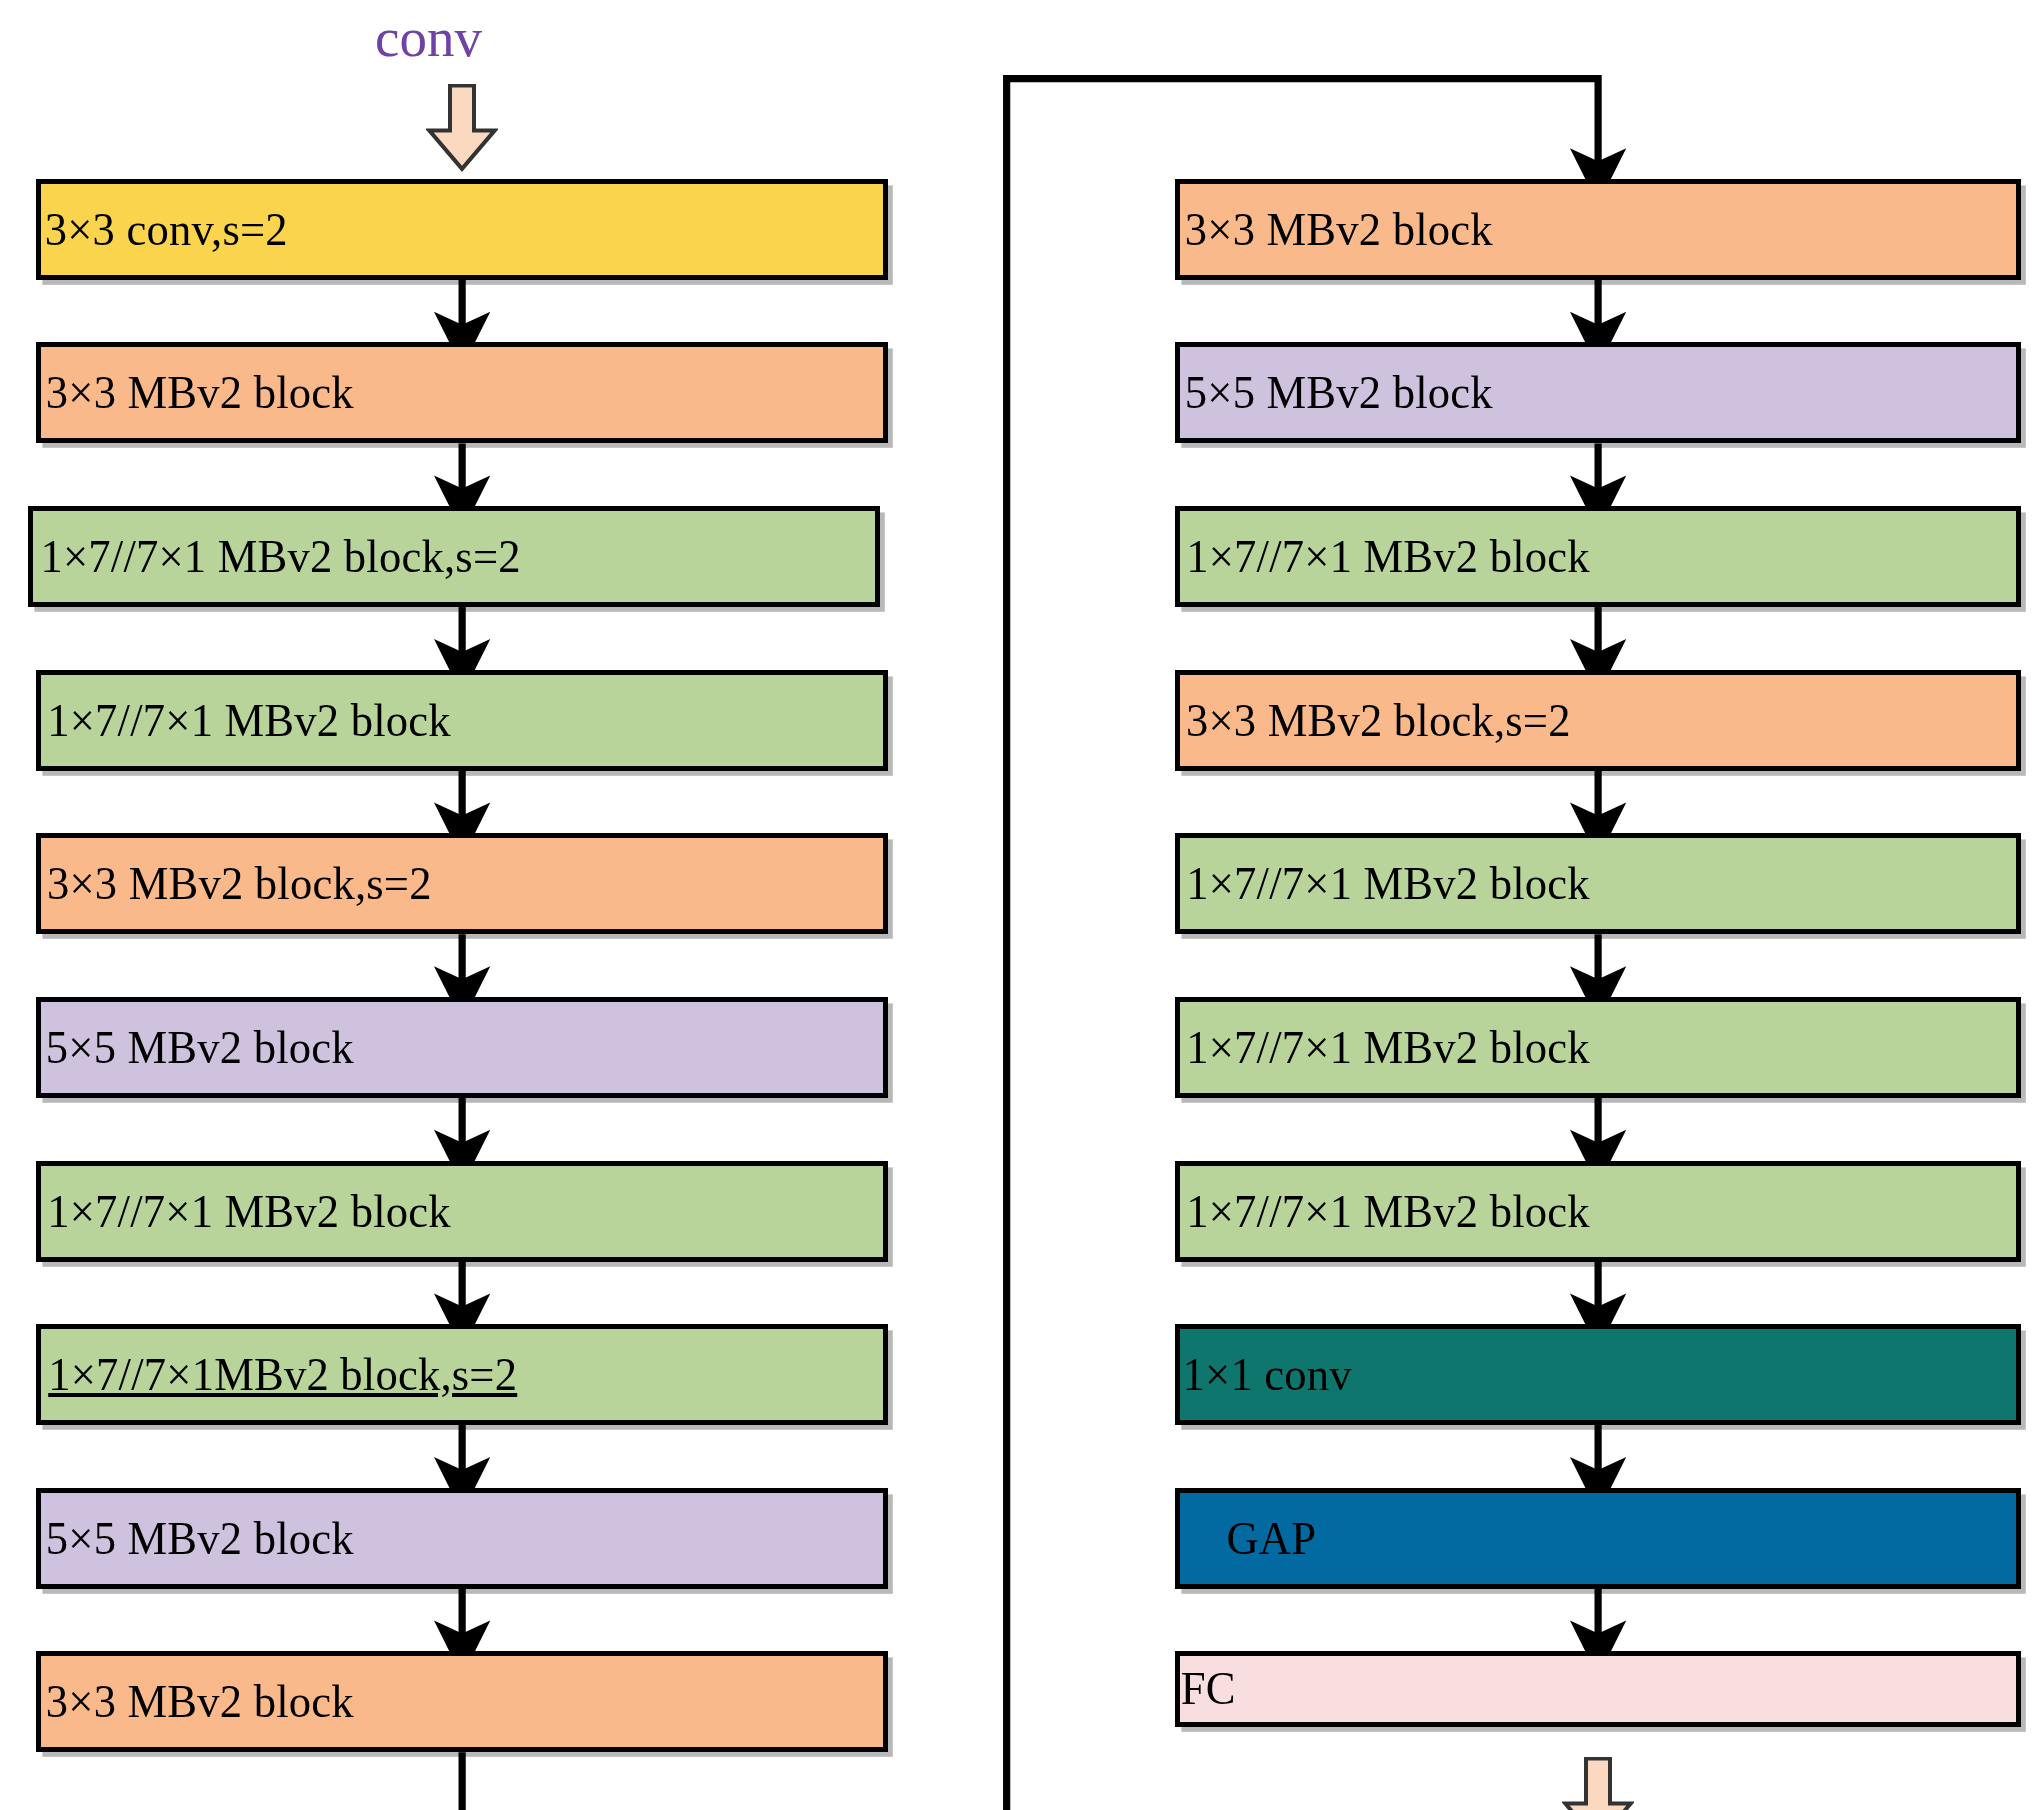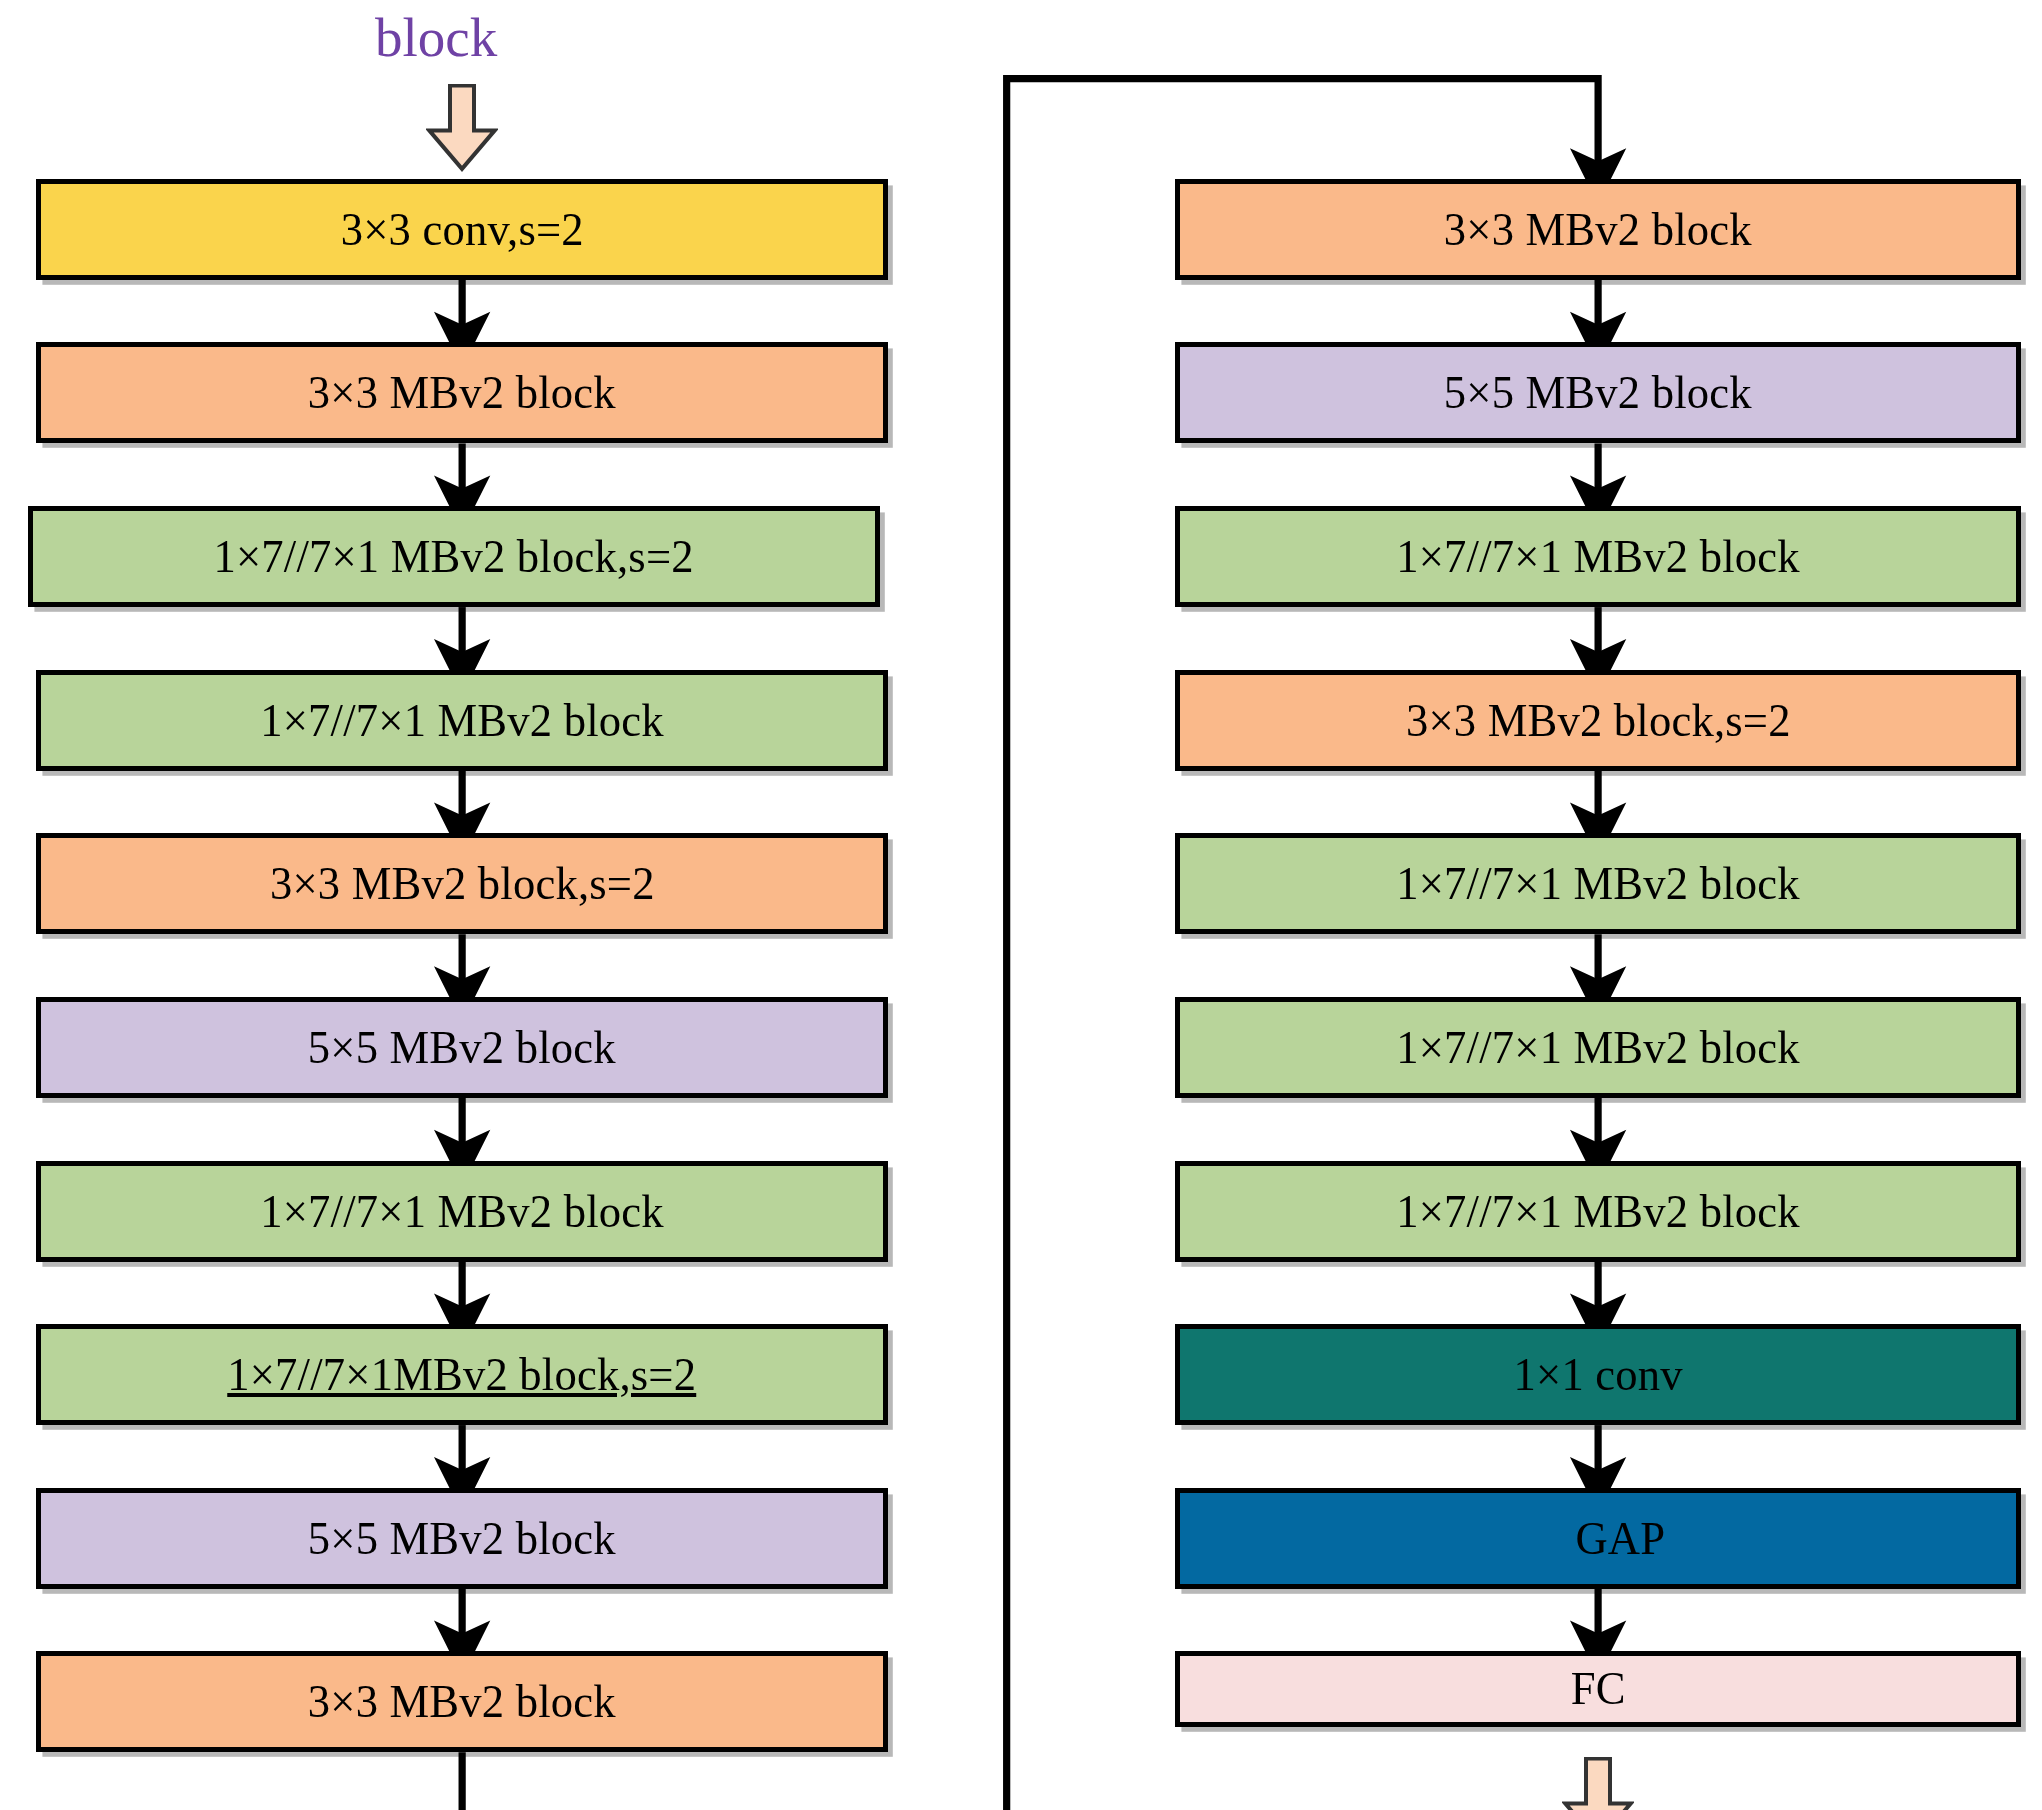--- a/index.html
+++ b/index.html
@@ -28,21 +28,21 @@
   .col {
     position: absolute;
     z-index: 2;
   }
   .box {
     position: absolute;
     box-sizing: border-box;
     border: 5.6px solid #000000;
     display: flex;
     align-items: center;
-    justify-content: center;
+    justify-content: flex-start;
     box-shadow: 5.6px 5.6px 0 -0.8px rgba(0,0,0,0.28);
   }
   .box .label {
     font-size: 46px;
     line-height: 1;
     color: #000000;
     letter-spacing: 0.2px;
     white-space: nowrap;
     transform: scaleX(0.97);
   }
@@ -158,21 +158,21 @@
         <span class="label">1×1 conv</span>
       </div>
       <div class="box" style="left: 1175px; top: 1488px; width: 846px; height: 101px; background: #0369a1; padding-left: 45px;">
         <span class="label">GAP</span>
       </div>
       <div class="box" style="left: 1175px; top: 1651px; width: 846px; height: 76px; background: rgb(248, 222, 222);">
         <span class="label">FC</span>
       </div>
     </div>
 
-  <div class="endpoint-text" id="input-label" style="left: 375px; top: 9.6px;">block</div>
+  <div class="endpoint-text" id="input-label" style="left: 375px; top: 9.6px;">conv</div>
   <svg class="block-arrow" id="input-arrow" style="left: 426px; top: 84px;" width="72" height="88" viewBox="0 0 90 110">
     <path d="M30,2 L60,2 L60,58 L86,58 L45,106 L4,58 L30,58 Z" fill="#FBD9C0" stroke="#333" stroke-width="5" stroke-linejoin="miter"></path>
   </svg>
 
   <svg class="block-arrow" id="output-arrow" style="left: 1562px; top: 1757px;" width="72" height="88" viewBox="0 0 90 110">
     <path d="M30,2 L60,2 L60,58 L86,58 L45,106 L4,58 L30,58 Z" fill="#FBD9C0" stroke="#333" stroke-width="5" stroke-linejoin="miter"></path>
   </svg>
 
 </div>
 

